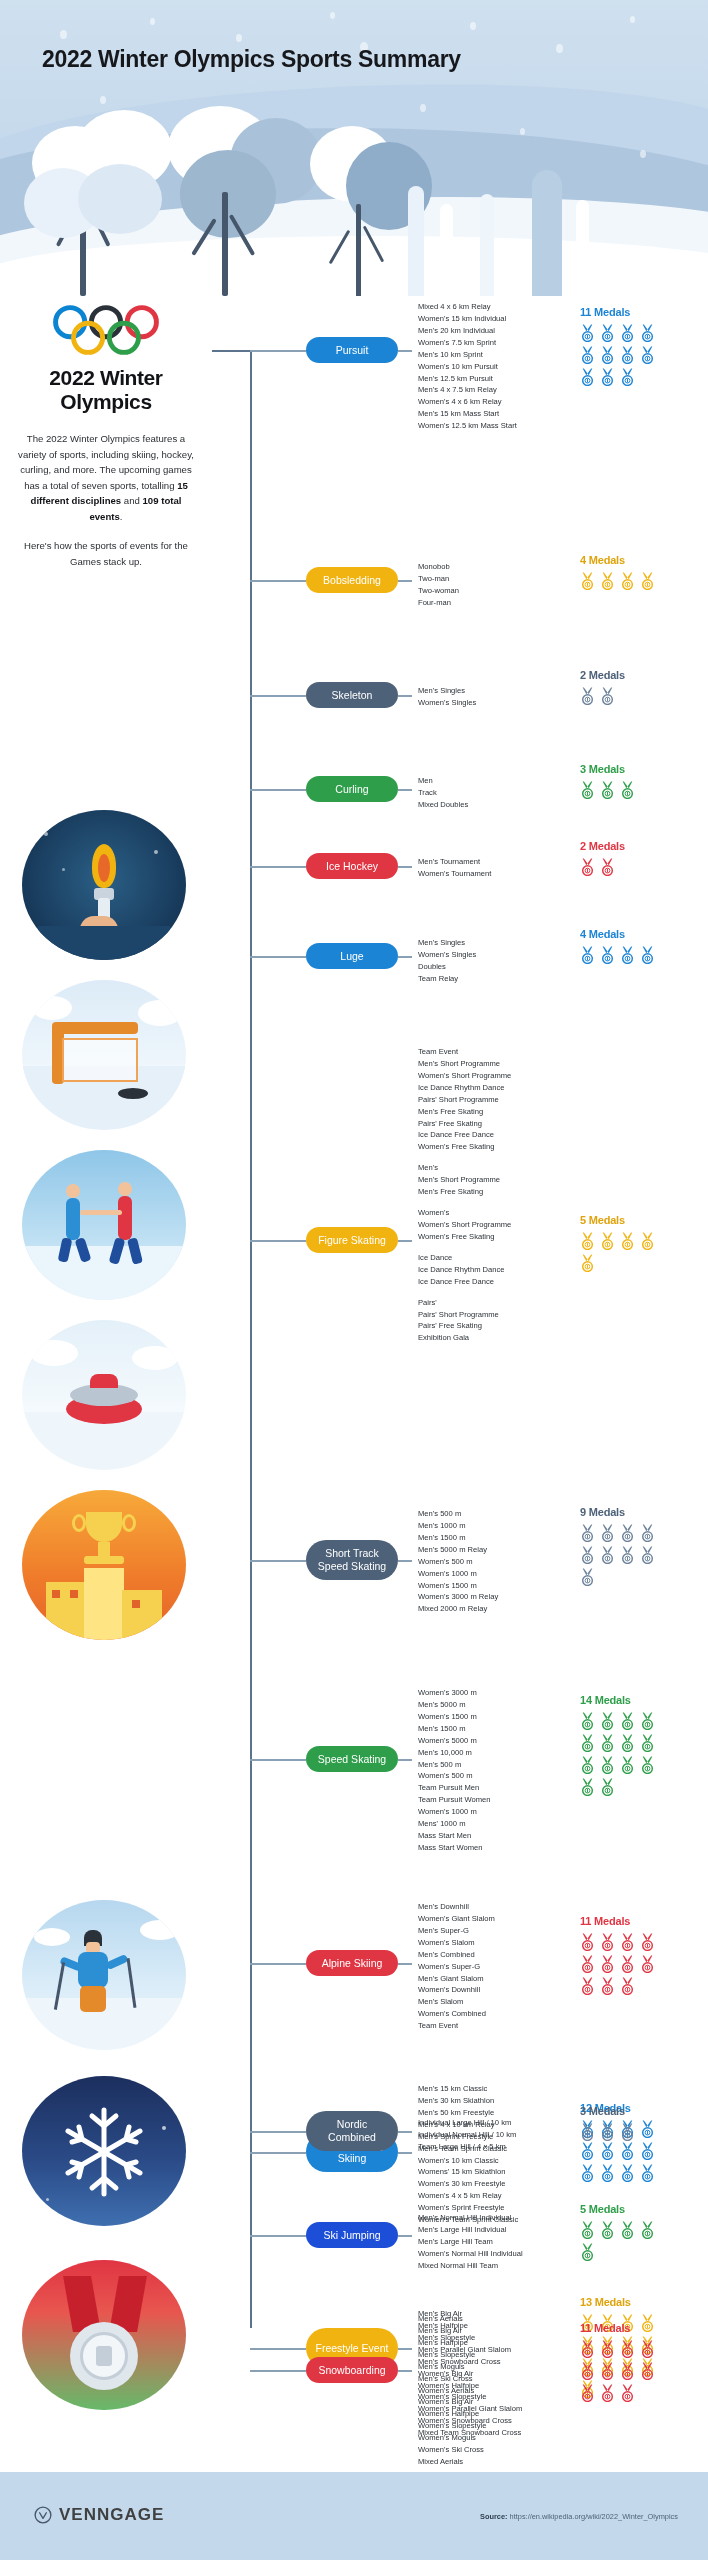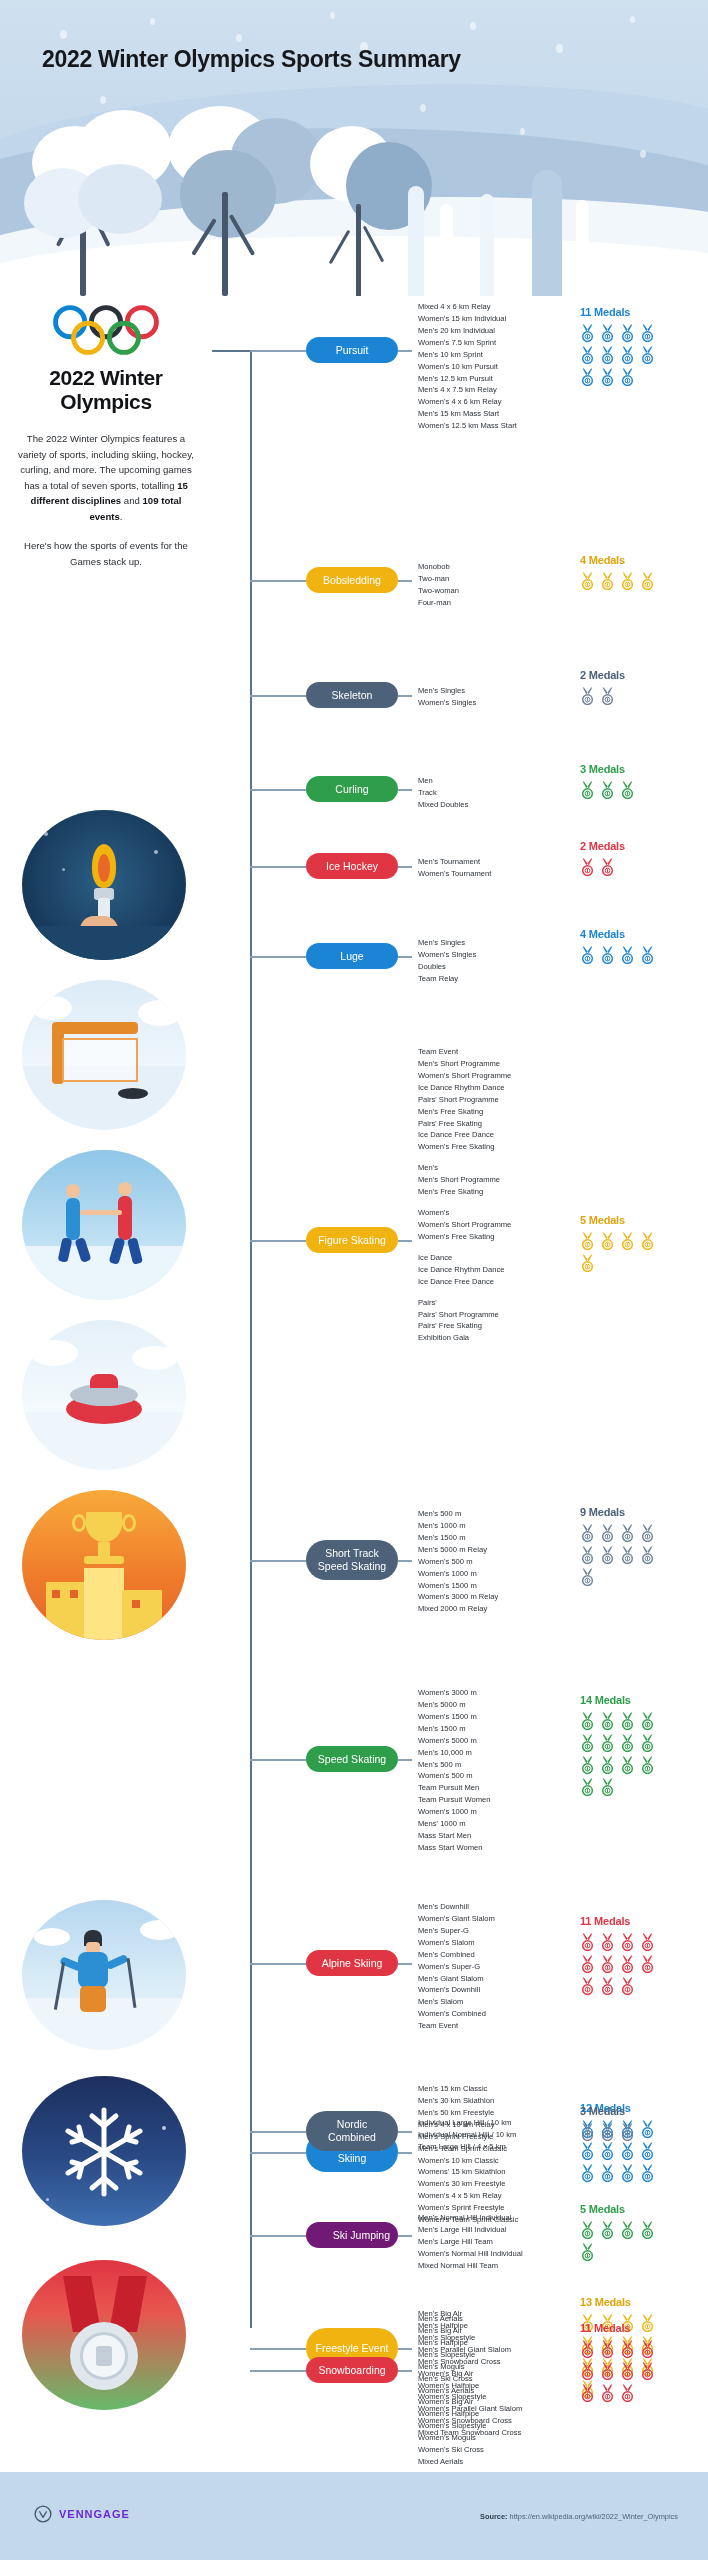--- a/index.html
+++ b/index.html
@@ -131,21 +131,21 @@
   .medal-grid svg { display: block; }
 
   
   .footer {
     position: absolute; left: 0; bottom: 0; width: 708px; height: 88px;
     background: #c3d8ea; z-index: 9;
   }
   .venngage {
     position: absolute; left: 34px; top: 33px; display: flex; align-items: center; gap: 7px;
   }
-  .venngage-word { font-size: 11px; font-weight: 700; color: #6d28d9; letter-spacing: 1px; }
+  .venngage-word { font-size: 17px; font-weight: 700; color: #404040; letter-spacing: 1px; }
   .source {
     position: absolute; right: 30px; top: 40px; font-size: 7.4px; color: #4d6378;
   }
   .source b { font-weight: 700; color: #2f3f50; }
 </style>
 </head>
 <body>
 
 <div class="page">
 
@@ -1292,21 +1292,21 @@
             <circle cx="12" cy="21" r="8" fill="none" stroke="#6c829a" stroke-width="2.4"></circle>
             <circle cx="12" cy="21" r="4" fill="none" stroke="#6c829a" stroke-width="1.6"></circle>
             <rect x="11.2" y="18" width="1.6" height="6" fill="#6c829a"></rect>
           </svg>
         </div>
     </div>
   </div>
 
   <div class="row" style="top:2235px;">
     <div class="branch" style="top:0; width:56px;"></div>
-    <div class="pill" style="left:56px; top:-13px; height:26px; background:#701a75;justify-content:flex-end;">
+    <div class="pill" style="left:56px; top:-13px; height:26px; background:#1d4ed8;">
       <span>Ski Jumping</span>
       </div>
     <div class="pill-stem" style="left:148px; top:0;"></div>
     <div class="events" style="left:168px; top:-23px;">Men's Normal Hill Individual
 Men's Large Hill Individual
 Men's Large Hill Team
 Women's Normal Hill Individual
 Mixed Normal Hill Team</div>
     <div class="medal-block" style="left:330px; top:-32px;">
       <div class="medal-count" style="color:#2e9e4a;">5 Medals</div>

